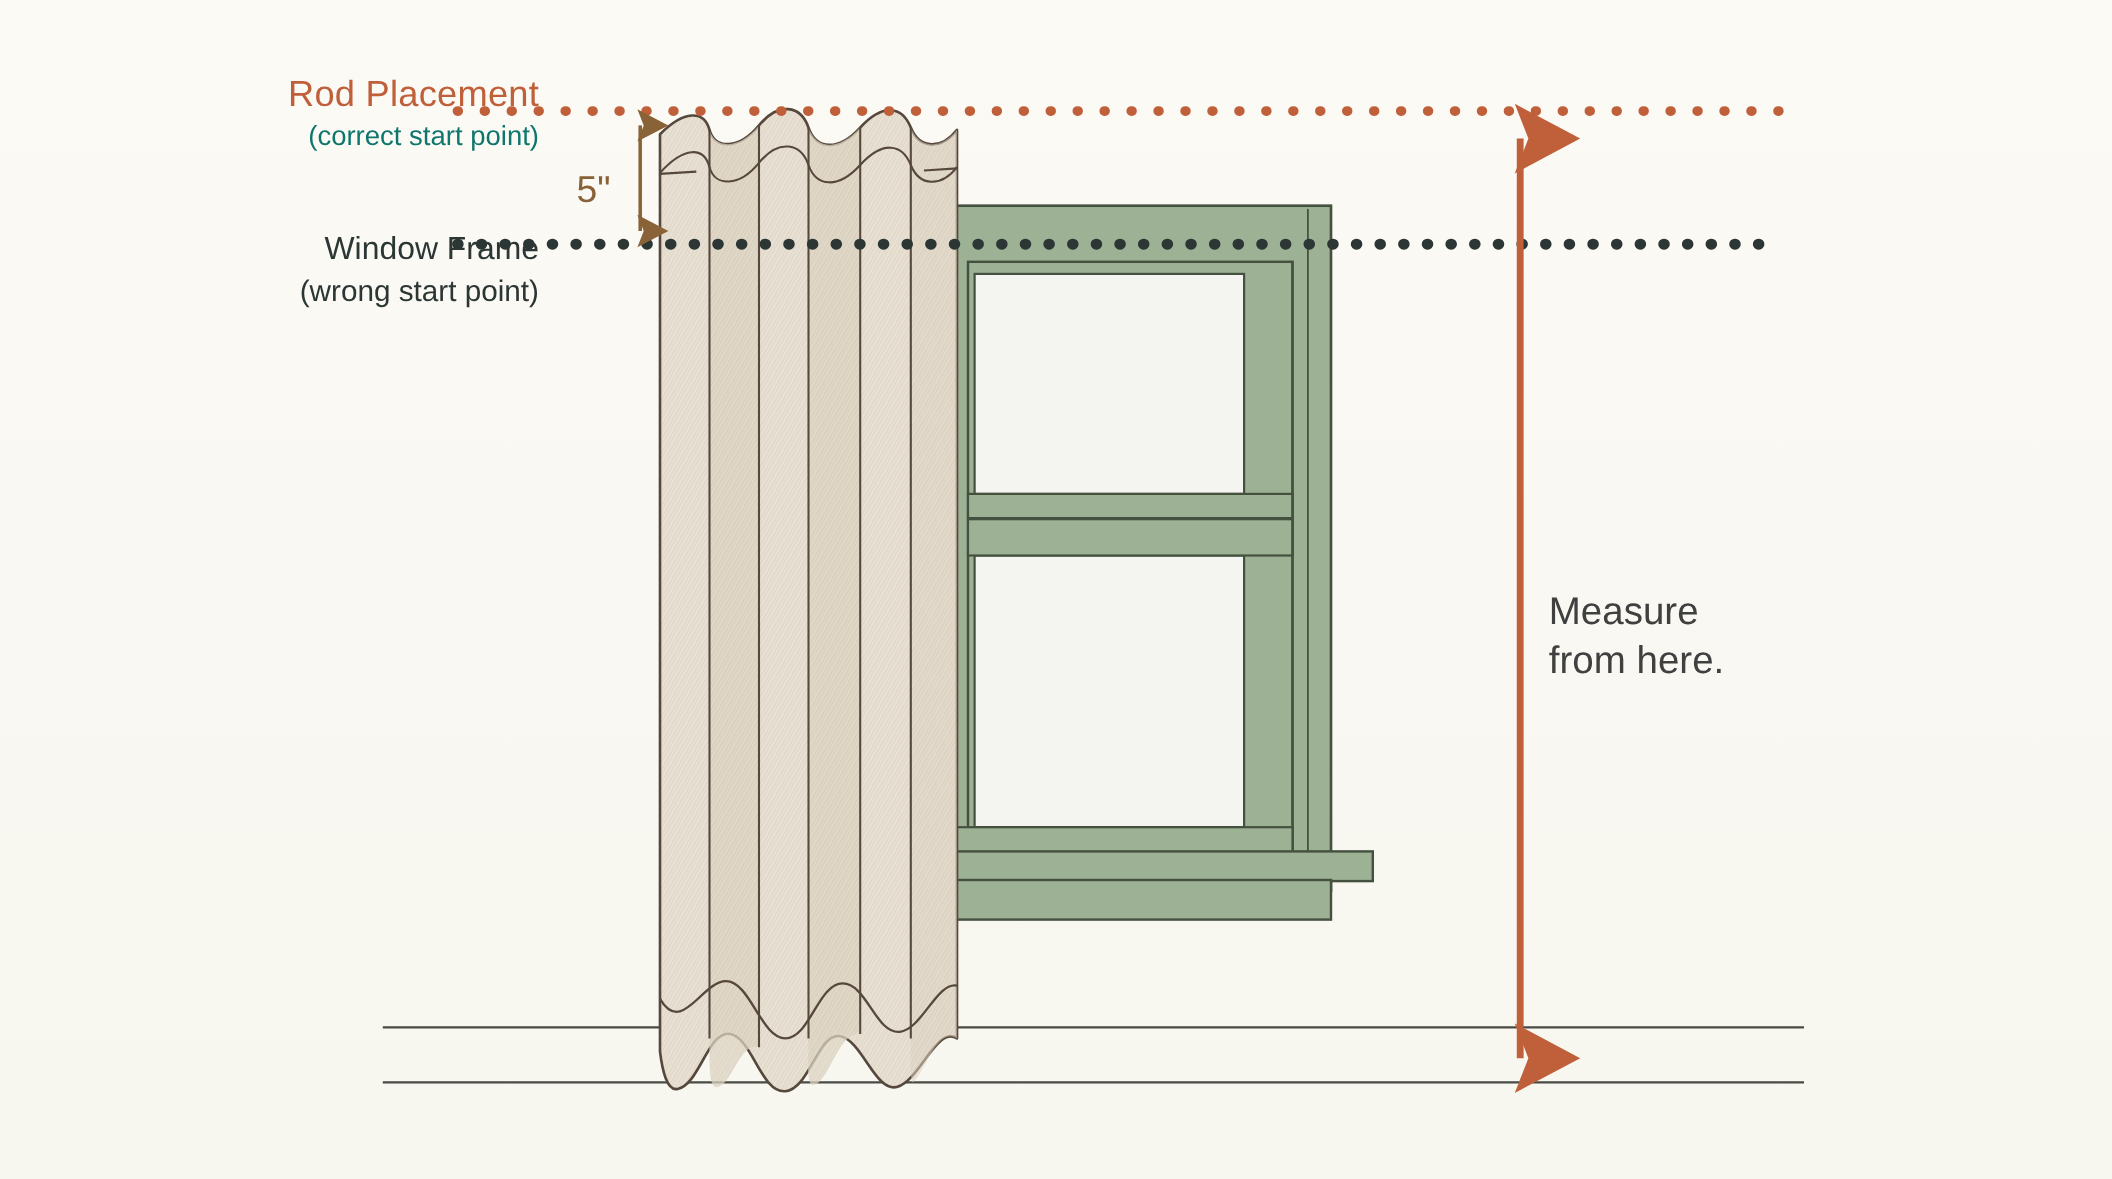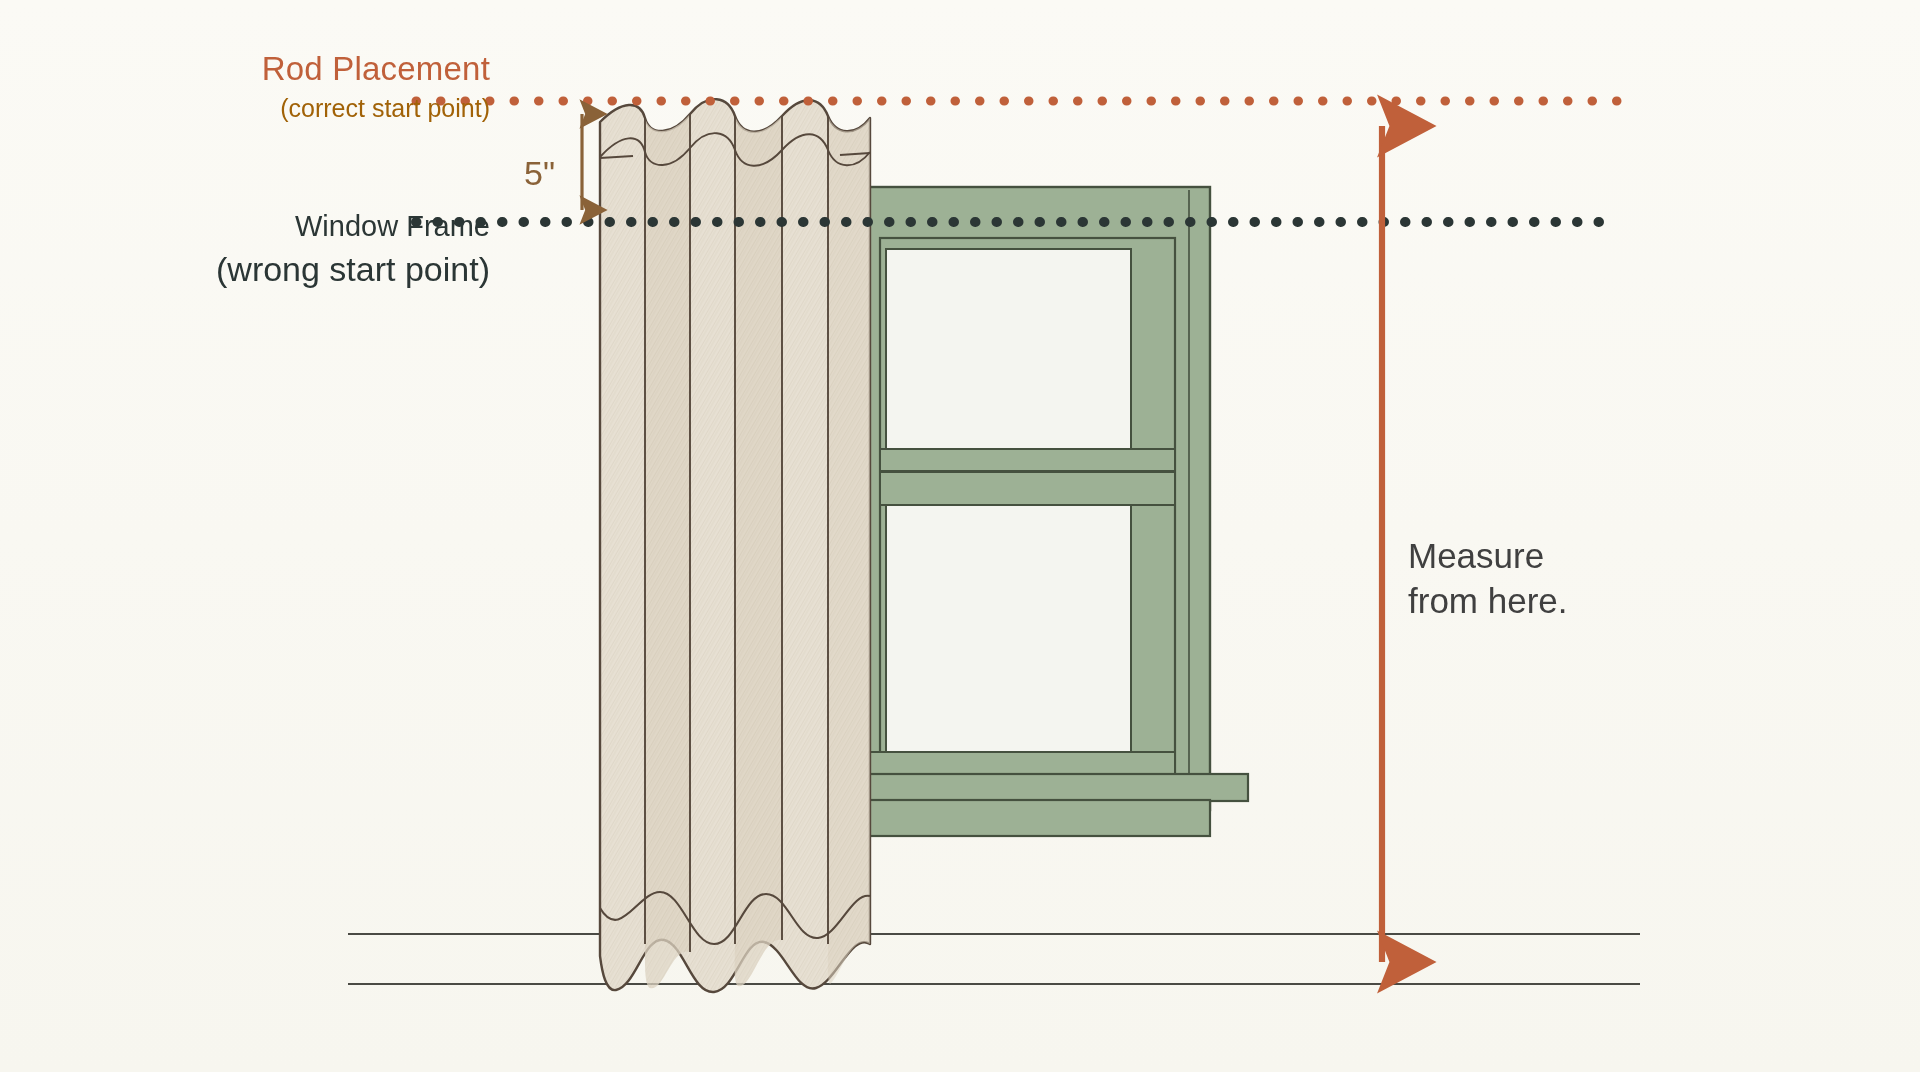--- a/index.html
+++ b/index.html
@@ -34,50 +34,50 @@
     pointer-events: none;
   }
   .lbl {
     position: absolute;
     white-space: nowrap;
     line-height: 1.0;
   }
   
   #rod-label-block {
     left: 0px;
-    top: 52px;
+    top: 68px;
     width: 490px;
     text-align: right;
   }
   #rod-title {
     font-size: 33px;
     color: #c0603a;
     letter-spacing: 0.2px;
     display: block;
   }
   #rod-sub {
     font-size: 25px;
-    color: #a16207;
+    color: #0f766e;
     display: block;
     margin-top: 11px;
   }
   
   #frame-label-block {
     left: 0px;
     top: 212px;
     width: 490px;
     text-align: right;
   }
   #frame-title {
     font-size: 29px;
     color: #2b3635;
     display: block;
   }
   #frame-sub {
-    font-size: 34px;
+    font-size: 27px;
     color: #2b3635;
     display: block;
     margin-top: 11px;
   }
   
   #five-inch {
     left: 524px;
     top: 156px;
     font-size: 34px;
     color: #8a6238;

